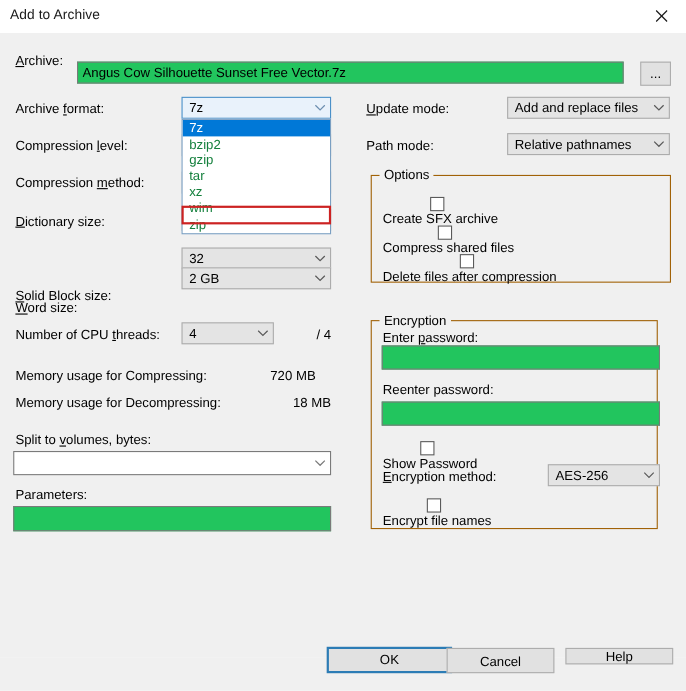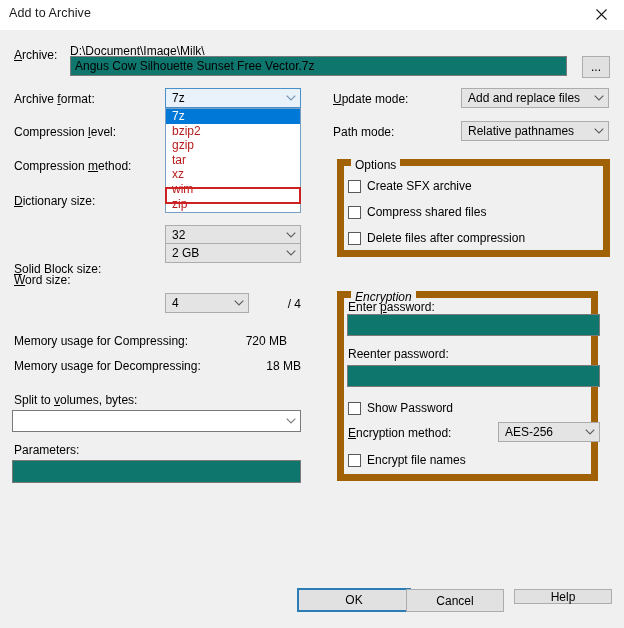--- a/index.html
+++ b/index.html
@@ -77,21 +77,21 @@
     font-size: 12px;
     color: #000;
     white-space: nowrap;
     text-align: right;
   }
 
   
   .textbox {
     position: absolute;
     box-sizing: border-box;
-    background: #0f766e;
+    background: #22c55e;
     border: 1px solid #7a7a7a;
     font-family: "Liberation Sans", sans-serif;
     font-size: 12px;
     color: #000;
     padding: 0 4px;
     line-height: normal;
     outline: none;
   }
 
   
@@ -145,39 +145,40 @@
     cursor: default;
   }
   .btn.default {
     border: 2px solid #2c7cb5;
   }
 
   
   .group {
     position: absolute;
     box-sizing: border-box;
-    border: 7px solid #a16207;
+    border: 1px solid #a16207;
   }
   .group-title {
     position: absolute;
     background: #f0f0f0;
     font-size: 12px;
     color: #000;
     padding: 0 4px;
     top: -8px;
     left: 7px;
     white-space: nowrap;
   }
 
   
   .cbrow {
     position: absolute;
     display: flex;
     align-items: center;
     white-space: nowrap;
+    flex-direction: column;
   }
   .cbox {
     width: 13px; height: 13px;
     box-sizing: border-box;
     background: #ffffff;
     border: 1px solid #5a5a5a;
     margin-right: 6px;
     flex: none;
   }
   .cbrow span { font-size: 12px; color: #000; }
@@ -189,21 +190,21 @@
     background: #ffffff;
     border: 1px solid #7a9fc2;
     z-index: 40;
     overflow: hidden;
   }
   .dropitem {
     height: 14.6px;
     line-height: 14.6px;
     font-size: 12px;
     padding-left: 6px;
-    color: #b91c1c;
+    color: #15803d;
     white-space: nowrap;
     box-sizing: border-box;
   }
   .dropitem.selected {
     background: #0078d7;
     color: #ffffff;
   }
   .red-highlight {
     position: absolute;
     box-sizing: border-box;
@@ -223,30 +224,30 @@
         <line x1="0.5" y1="0.5" x2="10.5" y2="10.5" stroke="#1a1a1a" stroke-width="1.1"></line>
         <line x1="10.5" y1="0.5" x2="0.5" y2="10.5" stroke="#1a1a1a" stroke-width="1.1"></line>
       </svg>
     </span>
   </div>
 </div>
 
 <div class="dialog-body">
 
   <div class="lbl" style="left:14px; top:18px;"><u>A</u>rchive:</div>
-  <div class="lbl" style="left:70px; top:14px;">D:\Document\Image\Milk\</div>
   <input class="textbox" style="left: 70px; top: 26px; width: 497px; height: 20px;" value="Angus Cow Silhouette Sunset Free Vector.7z">
   <div class="btn" style="left:582px; top:26px; width:28px; height:22px;">...</div>
 
   <div class="lbl" style="left:14px; top:62px;">Archive <u>f</u>ormat:</div>
   <div class="lbl" style="left:14px; top:95px;">Compression <u>l</u>evel:</div>
   <div class="lbl" style="left:14px; top:129px;">Compression <u>m</u>ethod:</div>
   <div class="lbl" style="left:14px; top:164px;"><u>D</u>ictionary size:</div>
   <div class="lbl" style="left:14px; top:199px;margin-top:44px;"><u>W</u>ord size:</div>
   <div class="lbl" style="left:14px; top:232px;"><u>S</u>olid Block size:</div>
+  <div class="lbl" style="left:14px; top:267px;">Number of CPU <u>t</u>hreads:</div>
   <div class="lbl" style="left:14px; top:304px;">Memory usage for Compressing:</div>
   <div class="lbl" style="left:14px; top:329px;">Memory usage for Decompressing:</div>
   <div class="lbl" style="left:14px; top:363px;">Split to <u>v</u>olumes, bytes:</div>
   <div class="lbl" style="left:14px; top:413px;">Parameters:</div>
 
   <div class="combo focused" style="left:165px; top:58px; width:136px; height:20px;">
     <span class="combo-text">7z</span>
     <span class="arrow">
       <svg class="chev" width="10" height="6" viewBox="0 0 10 6">
           <polyline points="0.7,0.7 5,5 9.3,0.7" fill="none" stroke="#6d8fb0" stroke-width="1.1"></polyline>
@@ -352,21 +353,21 @@
   </div>
   <div class="cbrow" style="left:348px; top:175px;">
     <span class="cbox"></span>
     <span>Compress shared files</span>
   </div>
   <div class="cbrow" style="left:348px; top:201px;">
     <span class="cbox"></span>
     <span>Delete files after compression</span>
   </div>
 
-  <div class="group" style="left:337px; top:261px; width:261px; height:190px;font-style:italic;">
+  <div class="group" style="left:337px; top:261px; width:261px; height:190px;">
     <div class="group-title">Encryption</div>
   </div>
   <div class="lbl" style="left:348px; top:270px;">Enter <u>p</u>assword:</div>
   <input class="textbox" style="left: 347px; top: 284px; width: 253px; height: 22px;" type="password" value="">
   <div class="lbl" style="left:348px; top:317px;">Reenter password:</div>
   <input class="textbox" style="left: 347px; top: 335px; width: 253px; height: 22px;" type="password" value="">
   <div class="cbrow" style="left:348px; top:371px;">
     <span class="cbox"></span>
     <span>Show Password</span>
   </div>

